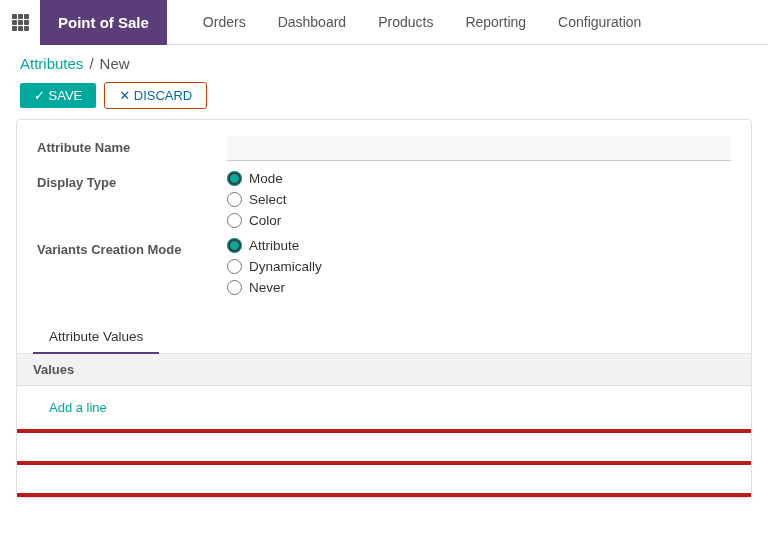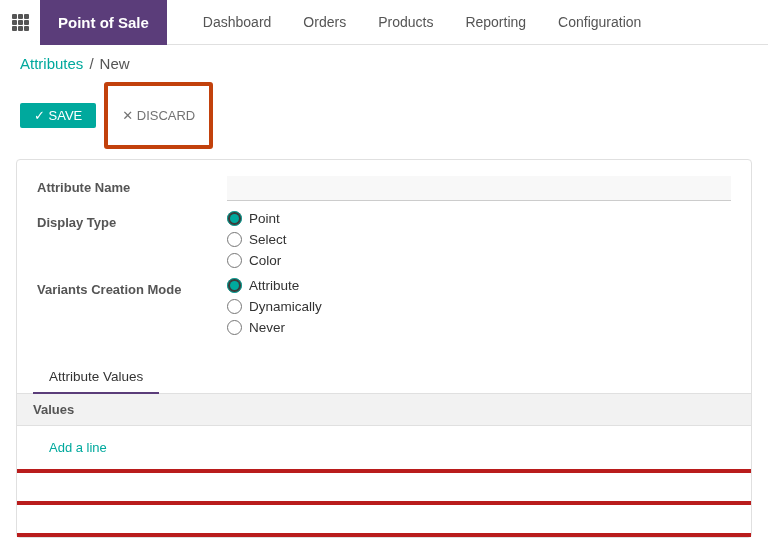--- a/index.html
+++ b/index.html
@@ -81,23 +81,23 @@
       padding: 5px 14px;
       border-radius: 2px;
       cursor: pointer;
       font-size: 13px;
       display: flex;
       align-items: center;
       gap: 4px;
     }
     .btn-discard {
       background: #fff;
-      color: #737373;
-      border: 4px solid #c2410c;
-      padding: 22px 14px;
+      color: #0369a1;
+      border: 1px solid #c2410c;
+      padding: 5px 14px;
       border-radius: 3px;
       cursor: pointer;
       font-size: 13px;
       display: flex;
       align-items: center;
       gap: 4px;
     }
 
     
     .main-content {
@@ -221,22 +221,22 @@
       <rect x="1" y="7" width="5" height="5" rx="1" fill="#555"></rect>
       <rect x="7" y="7" width="5" height="5" rx="1" fill="#555"></rect>
       <rect x="13" y="7" width="5" height="5" rx="1" fill="#555"></rect>
       <rect x="1" y="13" width="5" height="5" rx="1" fill="#555"></rect>
       <rect x="7" y="13" width="5" height="5" rx="1" fill="#555"></rect>
       <rect x="13" y="13" width="5" height="5" rx="1" fill="#555"></rect>
     </svg>
   </div>
   <div class="app-logo">Point of Sale</div>
   <nav class="nav-links">
+    <a class="nav-link">Orders</a>
     <a class="nav-link">Dashboard</a>
-    <a class="nav-link">Orders</a>
     <a class="nav-link">Products</a>
     <a class="nav-link">Reporting</a>
     <a class="nav-link">Configuration</a>
   </nav>
 </div>
 
 <div class="breadcrumb-bar">
   <a class="breadcrumb-link">Attributes</a>
   <span class="breadcrumb-sep">/</span>
   <span class="breadcrumb-current">New</span>
@@ -256,21 +256,21 @@
         <input type="text" class="text-input" value="" placeholder="" style="">
       </div>
     </div>
 
     <div class="form-row">
       <div class="form-label">Display Type</div>
       <div class="form-field">
         <div class="radio-group">
           <label class="radio-item">
             <input type="radio" name="display_type" value="radio" checked="" style="">
-            <span>Point</span>
+            <span>Mode</span>
           </label>
           <label class="radio-item">
             <input type="radio" name="display_type" value="select" style="">
             <span>Select</span>
           </label>
           <label class="radio-item">
             <input type="radio" name="display_type" value="color" style="">
             <span>Color</span>
           </label>
         </div>

